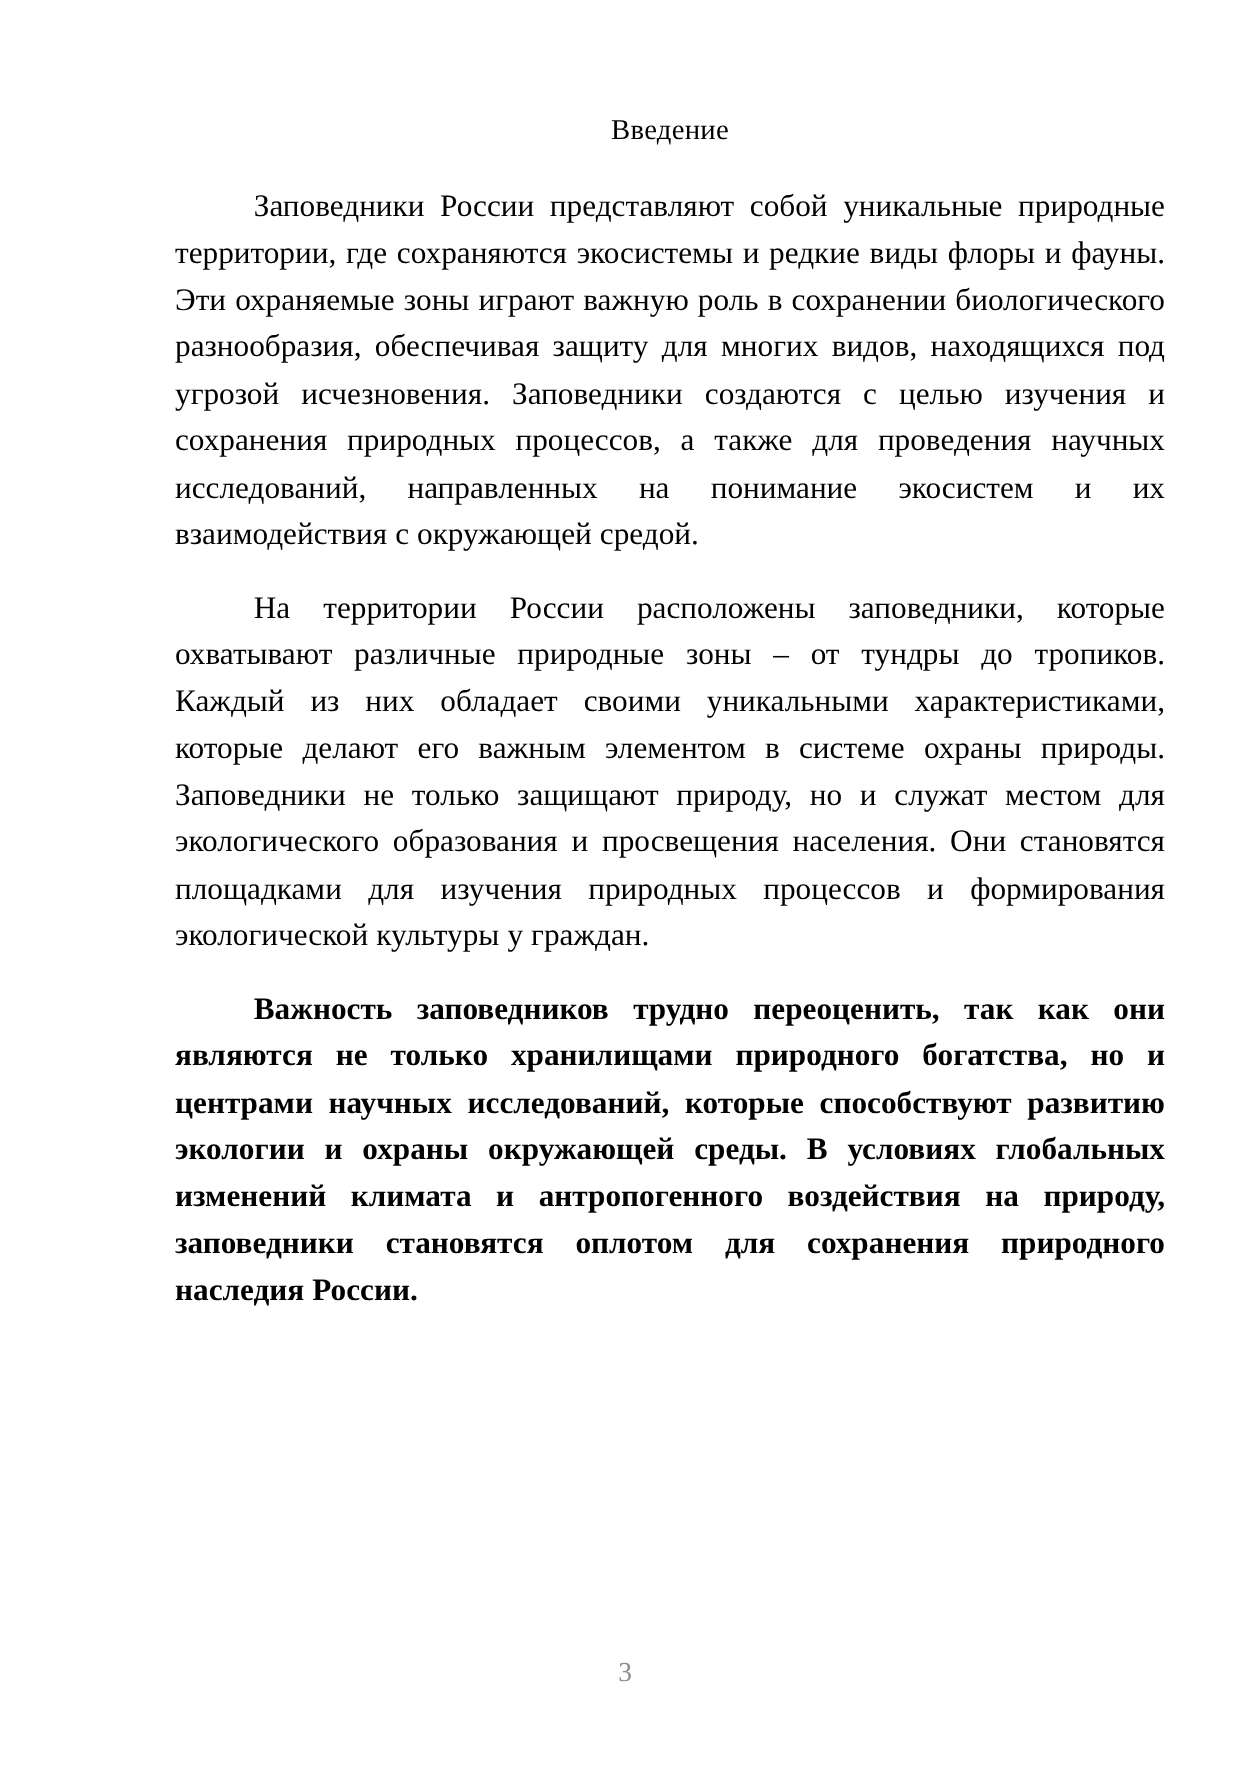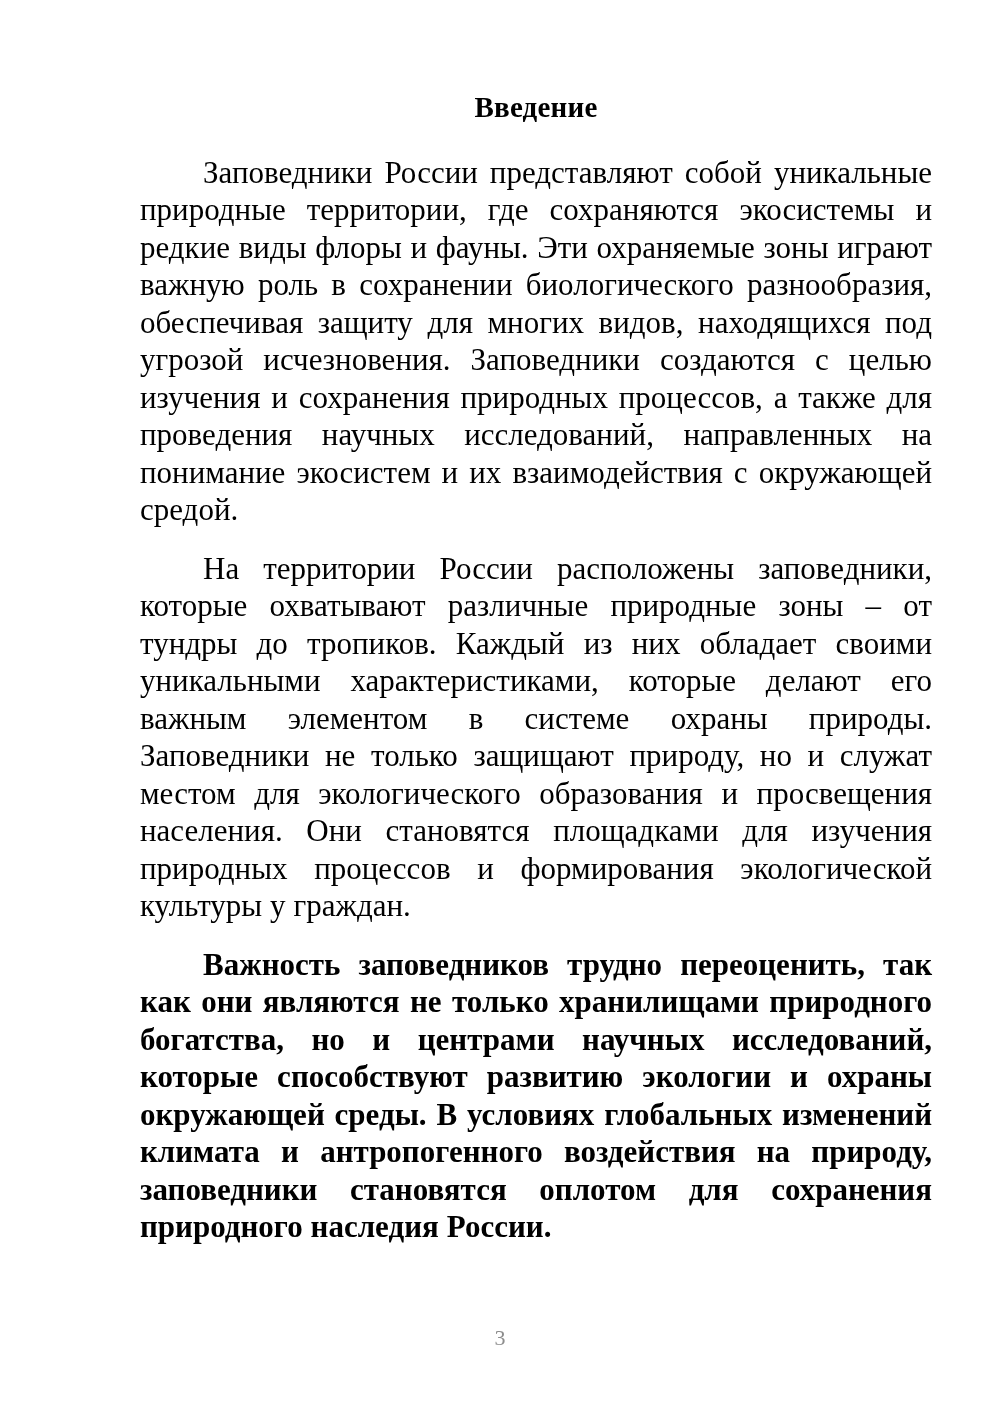--- a/index.html
+++ b/index.html
@@ -21,29 +21,29 @@
     box-sizing: border-box;
     overflow: hidden;
   }
   .content {
     position: absolute;
     left: 140px;
     top: 90px;
     width: 792px;
   }
   .doc-title {
-    font-size: 29px;
-    font-weight: bold;
+    font-size: 23px;
+    font-weight: normal;
     text-align: center;
     margin: 0 0 29px 0;
     letter-spacing: 0.2px;
     line-height: 1.2;
   }
   .para {
-    font-size: 31px;
+    font-size: 25px;
     line-height: 37.5px;
     text-align: justify;
     text-justify: inter-word;
     text-indent: 63px;
     margin: 0 0 21px 0;
     hyphens: none;
     word-spacing: 0.2px;
   }
   .para:last-of-type {
     margin-bottom: 0;

